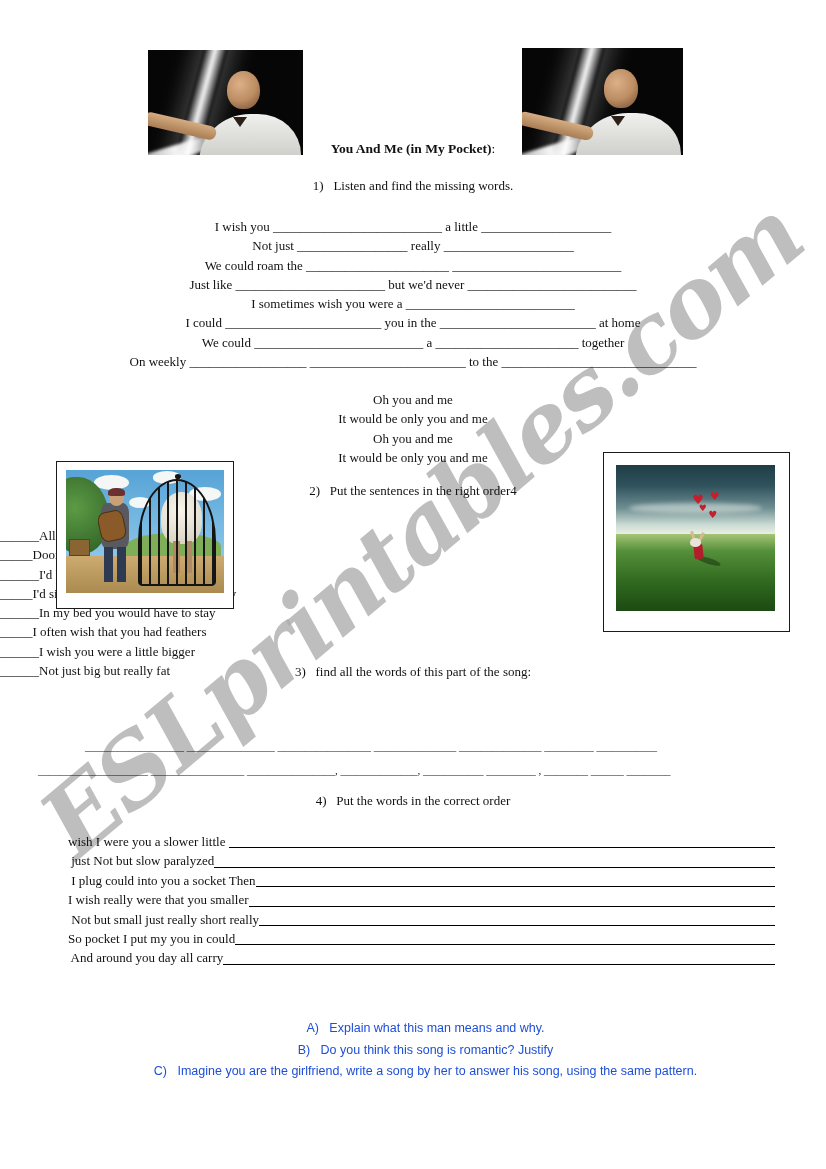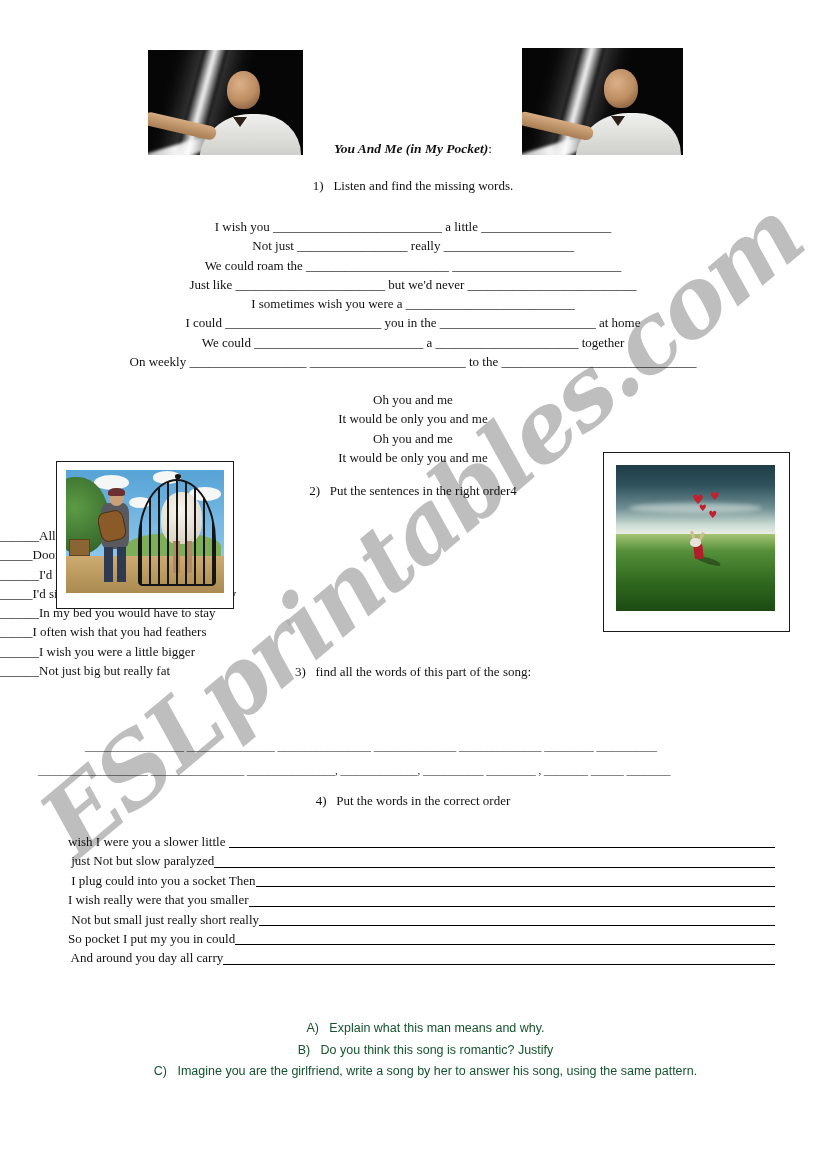--- a/index.html
+++ b/index.html
@@ -129,37 +129,37 @@
     background:#d8b894; transform:rotate(-18deg); }
   .fd-heart { position:absolute; color:#c41f2c; font-family:"DejaVu Sans",sans-serif; line-height:1; }
   .fd-h1 { left:48%; top:19%; font-size:13px; }
   .fd-h2 { left:59%; top:18%; font-size:11px; }
   .fd-h3 { left:52%; top:27%; font-size:9px; }
   .fd-h4 { left:58%; top:31%; font-size:10px; }
 
   
   .pre { white-space:pre; }
   .title-line { position:absolute; left:0; right:0; top:141px; text-align:center; font-size:13.5px; }
-  .title-bold { font-weight:bold;font-style:italic; }
+  .title-bold { font-weight:bold; }
   .heading { position:absolute; left:0; right:0; text-align:center; }
   .h1 { top:178px; } .h2 { top:483px; } .h3 { top:664px; } .h4 { top:793px; }
   .lyrics1 { position:absolute; left:0; right:0; top:217px; text-align:center; line-height:19.3px; }
   .chorus  { position:absolute; left:0; right:0; top:390px; text-align:center; line-height:19.3px; }
   .order-list { position:absolute; left:0; right:10px; top:526px; text-align:left; line-height:19.3px; }
   .blank-row { position:absolute; font-size:11px; }
   .row1 { left:85px; top:740px; }
   .row2 { left:38px; top:764px; }
   .ex4 { position:absolute; left:68px; top:832px; width:707px; line-height:19.4px; }
   .ex4-line { display:flex; align-items:flex-end; height:19.4px; }
   .ex4-line .t { white-space:pre; }
   .ex4-line .fill { flex:1; border-bottom:1px solid #000; margin-bottom:3px; }
   .questions {
     position:absolute; left:25px; right:0; top:1018px; text-align:center;
     font-family:"Liberation Sans","DejaVu Sans",sans-serif;
-    font-size:12.5px; color:#14532d; line-height:21.6px;
+    font-size:12.5px; color:#1d4ed8; line-height:21.6px;
   }
 </style>
 </head>
 <body>
 
 <div class="page">
 
   <div class="watermark">ESLprintables.com</div>
 
   <div class="content">

